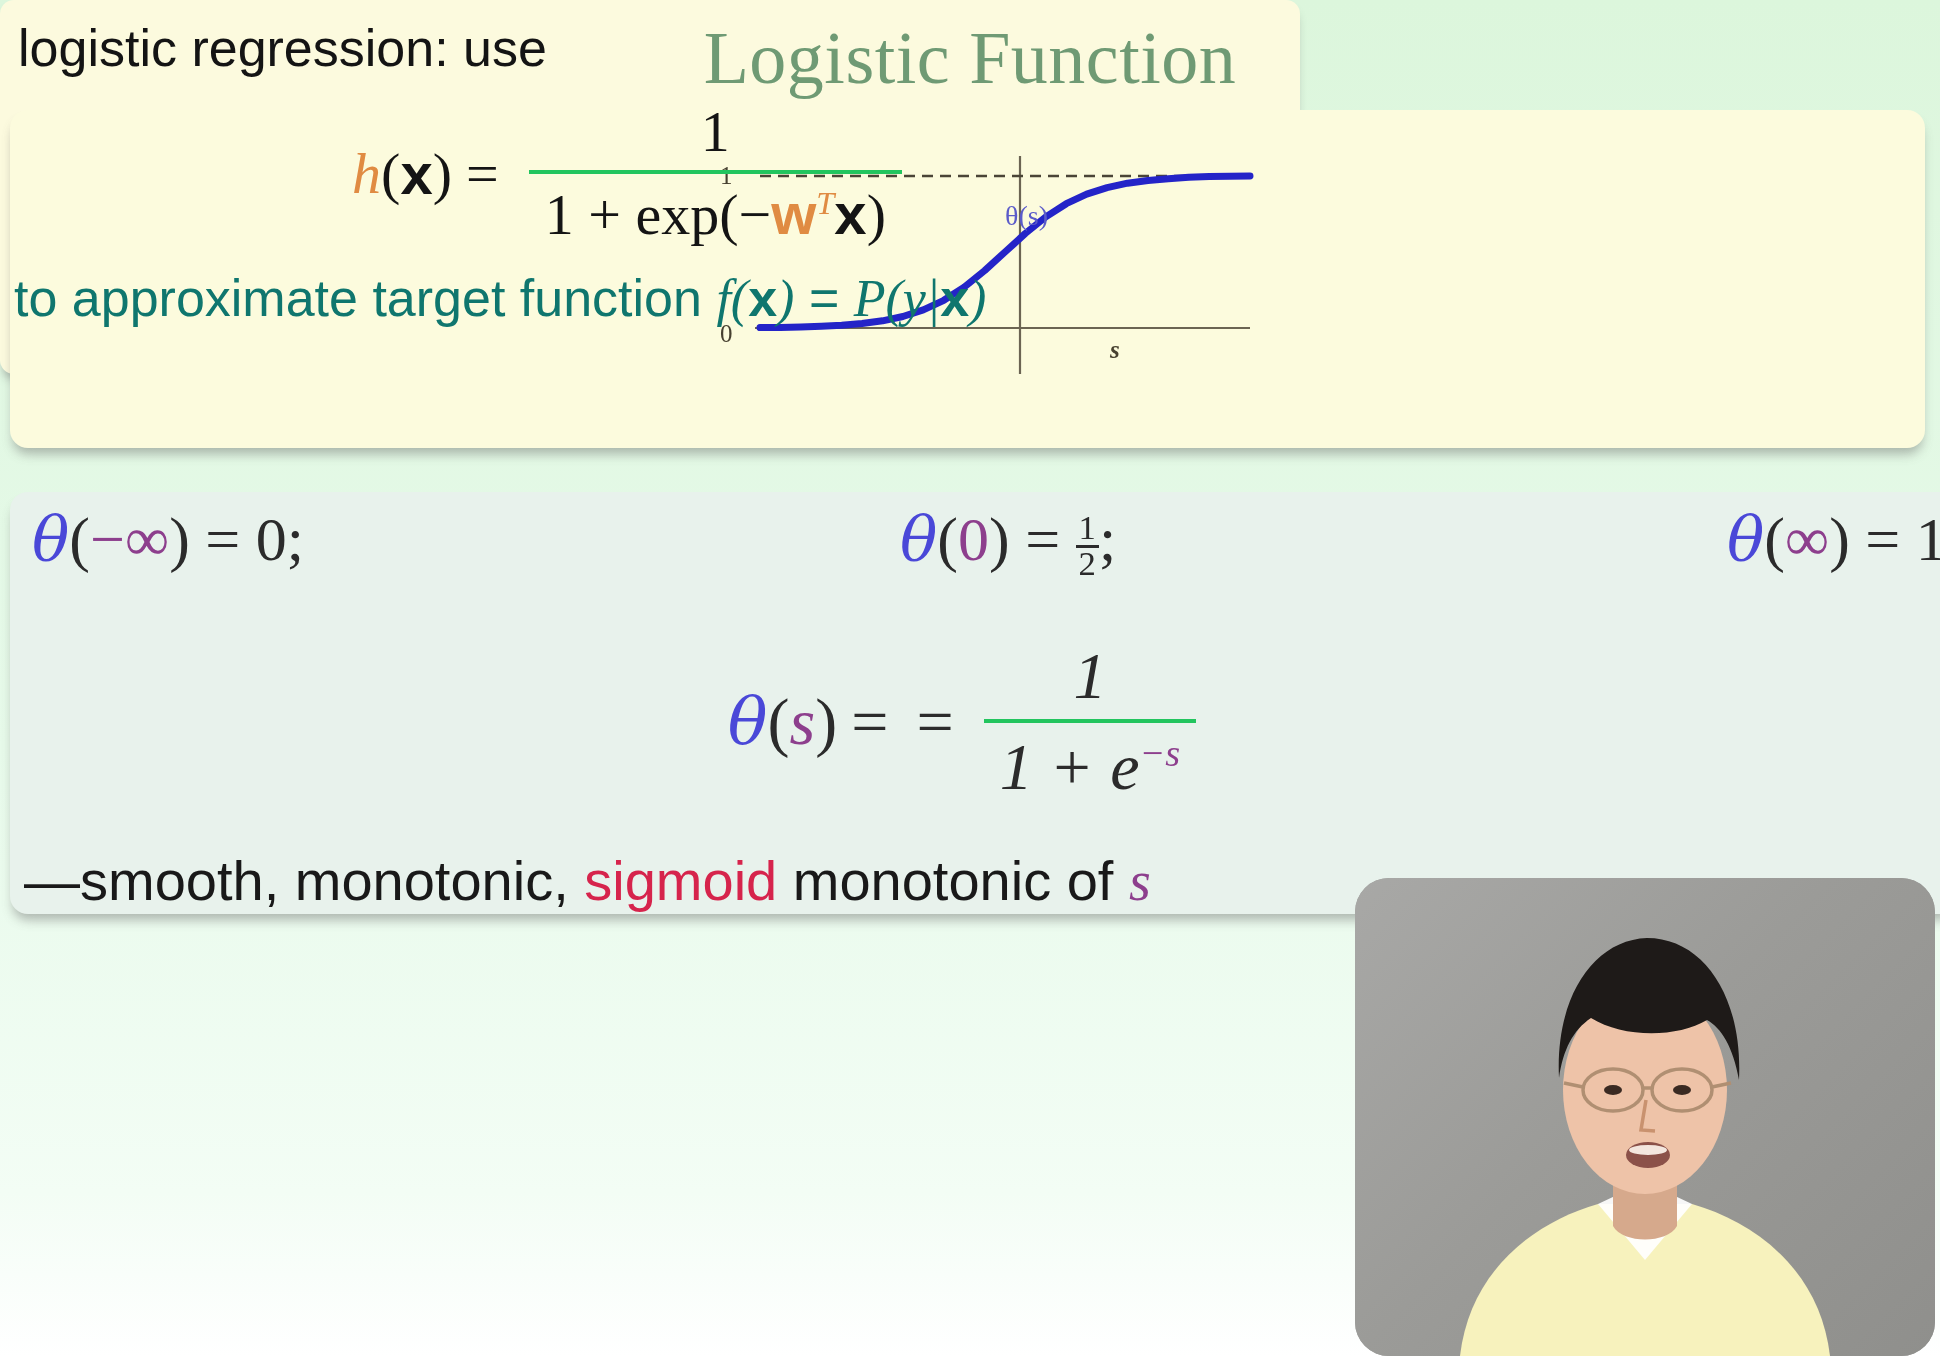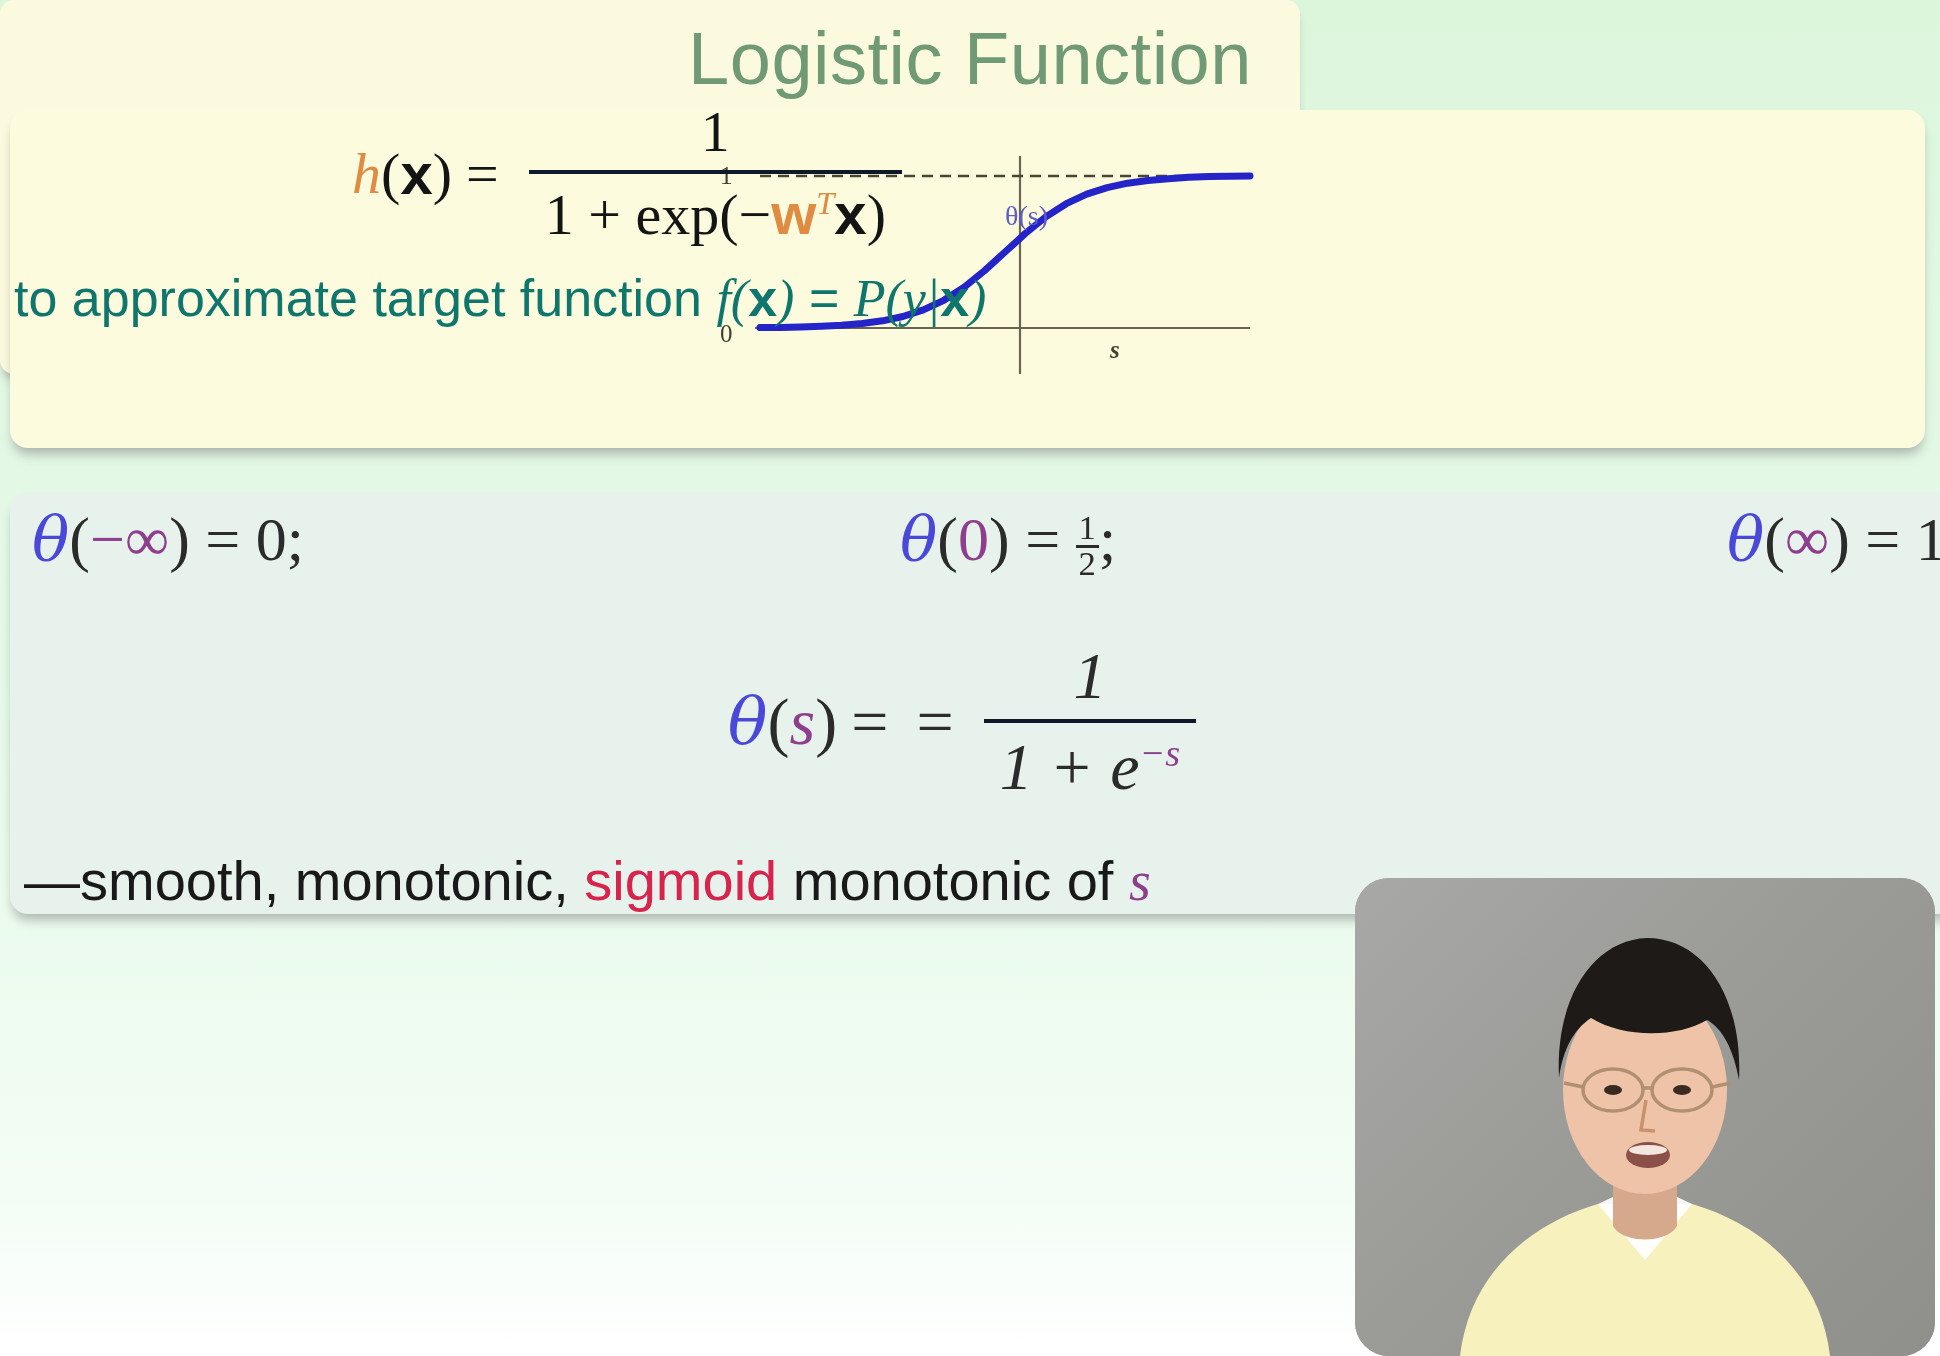--- a/index.html
+++ b/index.html
@@ -27,21 +27,21 @@
     position: absolute;
     left: 0;
     top: 6px;
     width: 1940px;
     height: 104px;
     display: flex;
     align-items: center;
     justify-content: center;
   }
   #title-text {
-    font-family: Liberation Sans, sans-serif;
+    font-family: Liberation Serif, serif;
     font-size: 74px;
     font-weight: 400;
     color: #6f9a74;
     letter-spacing: 0.5px;
     white-space: nowrap;
   }
 
   
   .panel {
     position: absolute;
@@ -171,21 +171,21 @@
     justify-content: center;
     margin: 0 16px;
     line-height: 1.1;
   }
   .bigfrac .bnum {
     padding: 0 16px 6px 16px;
     font-style: italic;
   }
   .bigfrac .bden {
     padding: 8px 16px 0 16px;
-    border-top: 4px solid #0f172a;
+    border-top: 4px solid #22c55e;
     font-style: italic;
   }
   .eqsign { margin: 0 14px; }
   sup.s-purple { color: #8d3f8d; font-style: italic; font-size: 0.58em; vertical-align: super; }
 
   
   #sigmoid-desc {
     position: absolute;
     left: 24px;
     top: 848px;
@@ -338,20 +338,21 @@
       <span class="bnum">1</span>
       <span class="bden"><span>1 + </span><span>e</span><sup class="s-purple">−s</sup></span>
     </span>
   </div>
 
   <div id="sigmoid-desc">
     <span>—smooth, monotonic, </span><span class="word-sigmoid">sigmoid</span><span> monotonic of </span><span class="word-s">s</span>
   </div>
 
   <div id="logreg-panel">
+    <div id="logreg-line1">logistic regression: use</div>
 
     <div id="logreg-formula">
       <span class="orange-i">h</span>
         <span>(</span>
         <span class="bold-x">x</span>
         <span>)</span>
       <span class="eqsign">=</span>
 
       <span class="bigfrac">
         <span class="bnum" style="font-style:normal">1</span>

